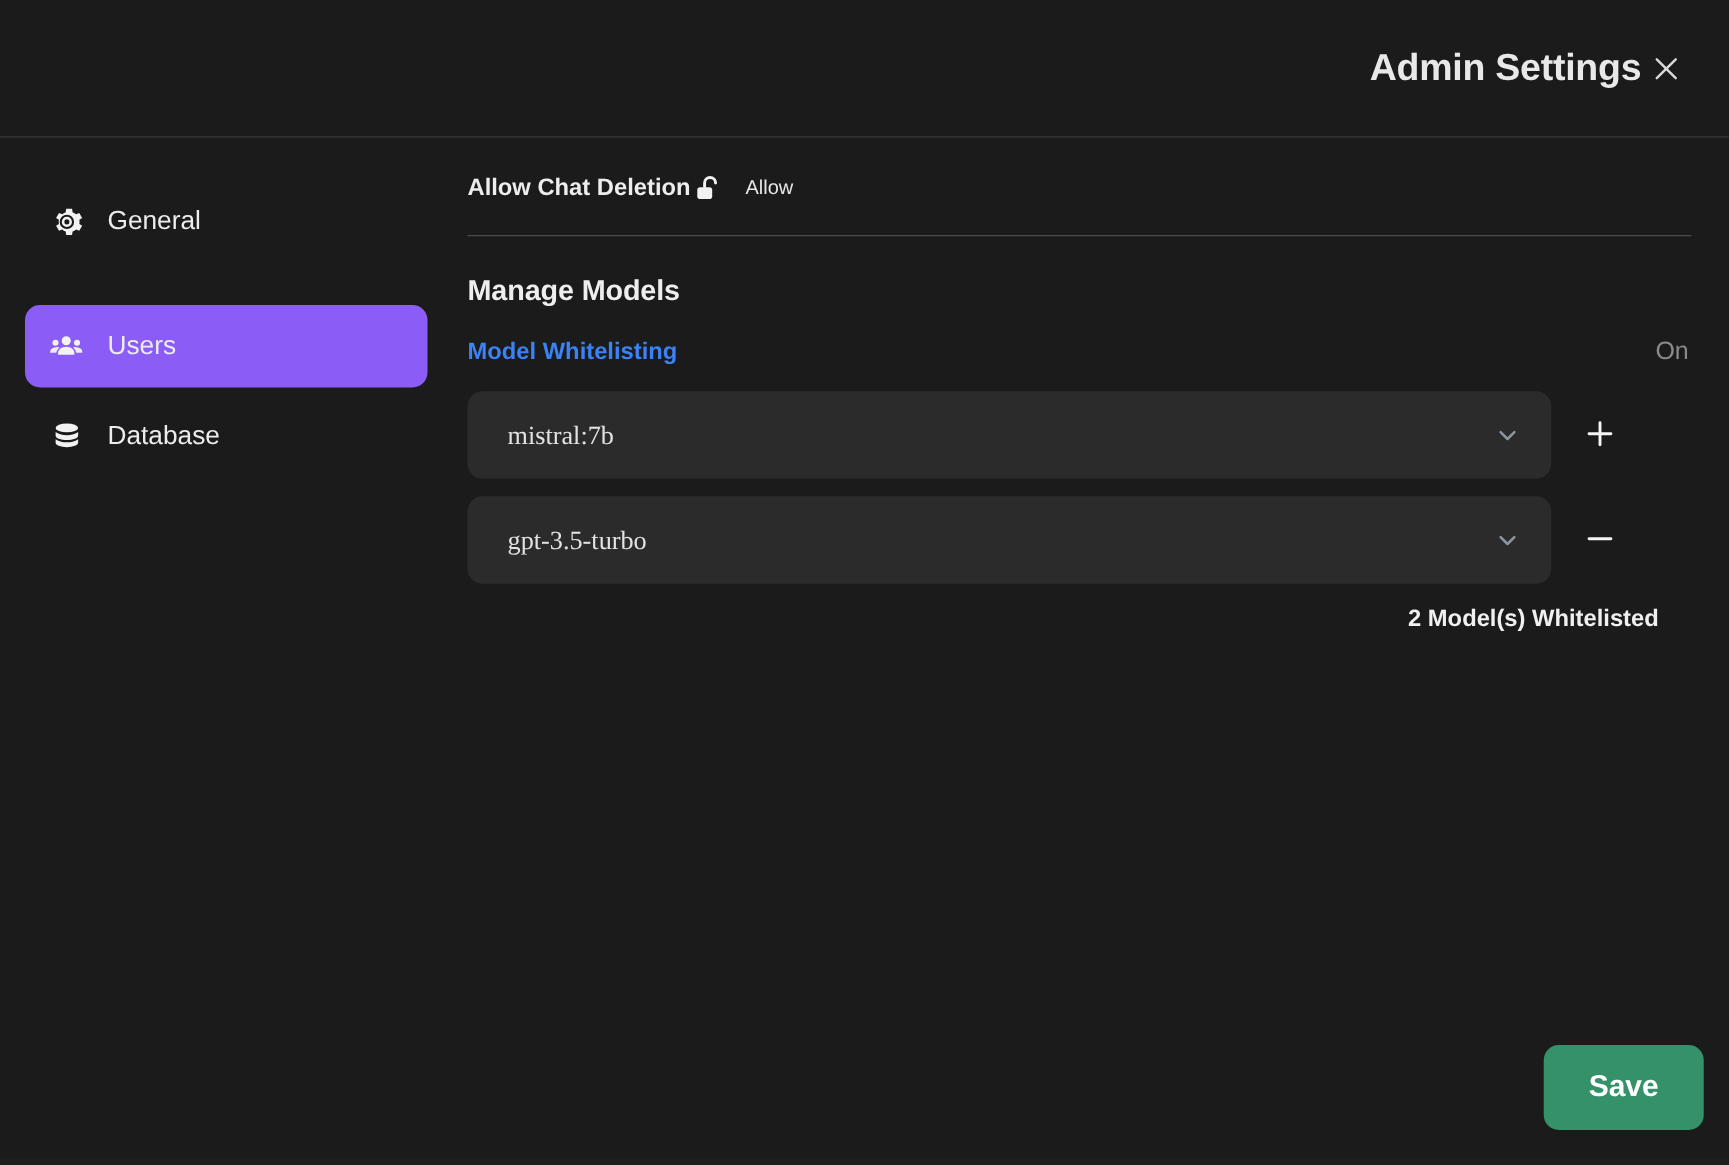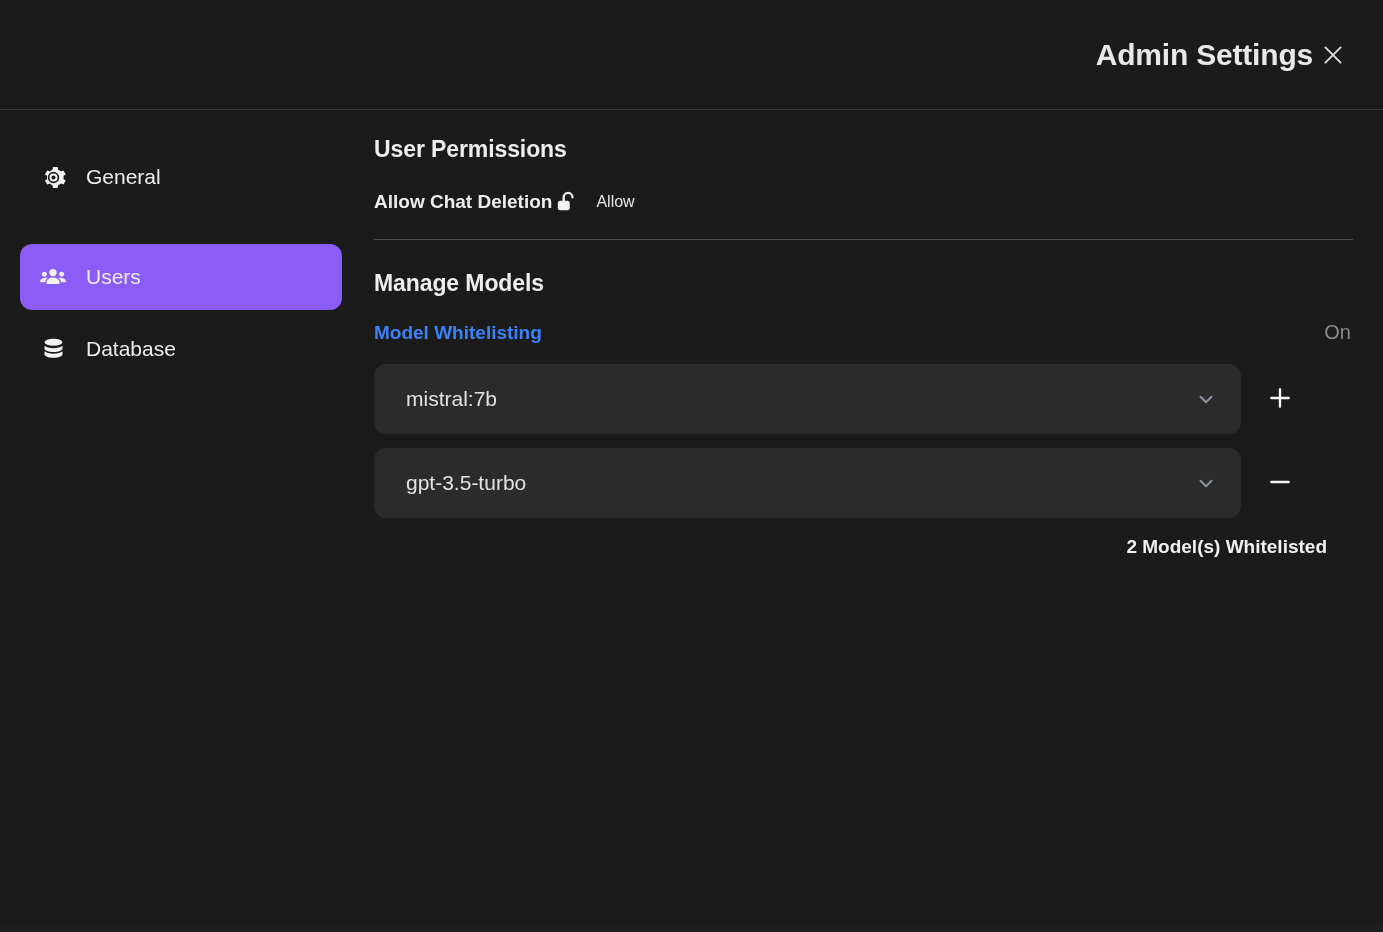--- a/index.html
+++ b/index.html
@@ -197,20 +197,21 @@
     display: flex;
     align-items: center;
     padding: 0 44px 0 32px;
     cursor: pointer;
     max-width: 867px;
   }
 
   .select-value {
     font-size: 21px;
     color: #e2e2e2;
+    font-family: Liberation Serif, serif;
   }
 
   .chevron {
     position: absolute;
     right: 24px;
     top: 50%;
     transform: translateY(-50%);
     width: 22px;
     height: 22px;
     color: #8d96a0;
@@ -325,21 +326,20 @@
             <path d="M4 13.6v2.6c0 1.7 3.6 3.1 8 3.1s8-1.4 8-3.1v-2.6c-1.6 1.4-4.6 2.2-8 2.2s-6.4-.8-8-2.2z"></path>
           </svg>
         </span>
         <span class="nav-label">Database</span>
       </button>
 
     </div>
 
     <div class="content">
 
-      <div class="section-title">User Permissions</div>
 
       <div class="perm-row">
         <span class="perm-label">Allow Chat Deletion</span>
         <button class="perm-toggle">
           <span class="lock-icon">
             <svg width="27" height="27" viewBox="0 0 24 24" fill="none">
               <path d="M8.6 10.2V7.4a3.9 3.9 0 0 1 7.8 0" stroke="currentColor" stroke-width="2.1" stroke-linecap="round"></path>
               <rect x="3.4" y="10.4" width="10.6" height="8.4" rx="2" fill="currentColor"></rect>
             </svg>
           </span>
@@ -391,15 +391,18 @@
             </svg>
           </span>
         </button>
       </div>
 
       <div class="count-text">2 Model(s) Whitelisted</div>
 
     </div>
   </div>
 
+  <div class="modal-footer">
+    <button class="save-btn">Save</button>
+  </div>
 
   <div class="bottom-strip"></div>
 </div>
 
 </body></html>

